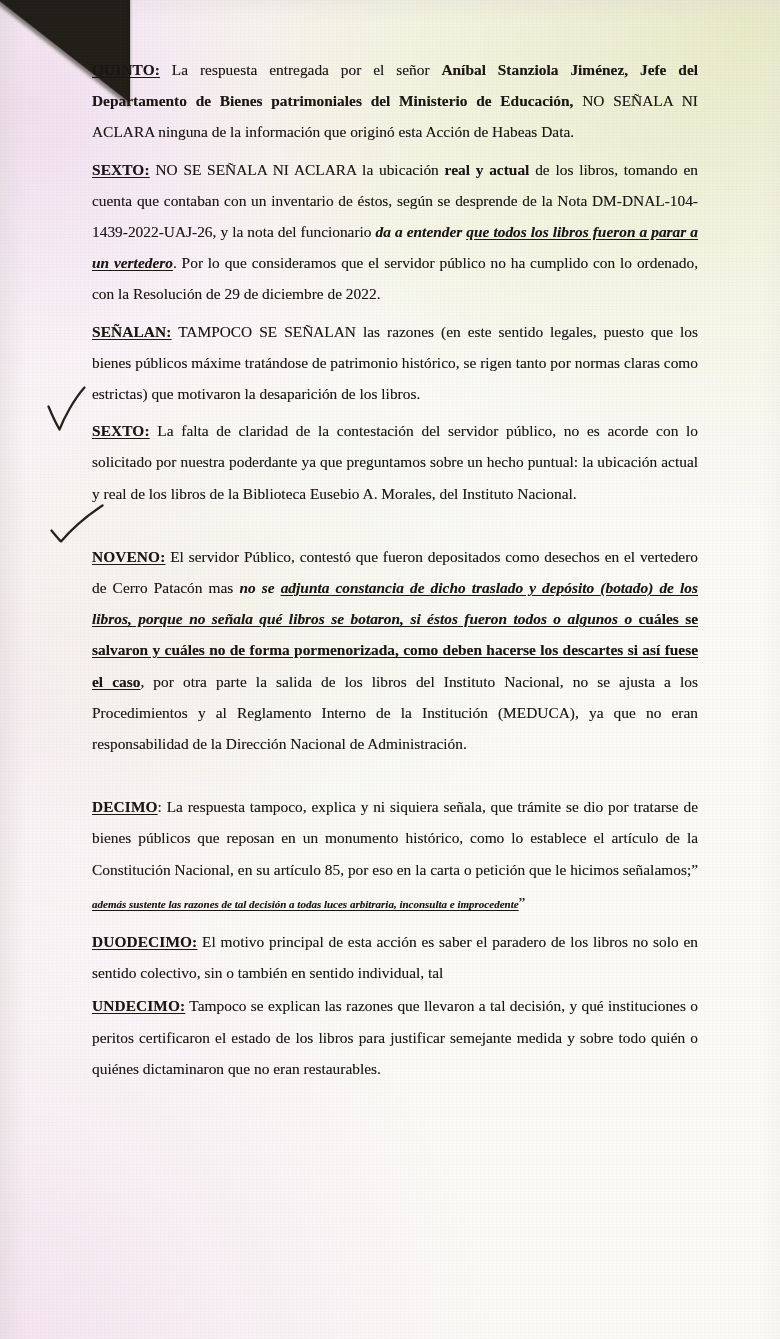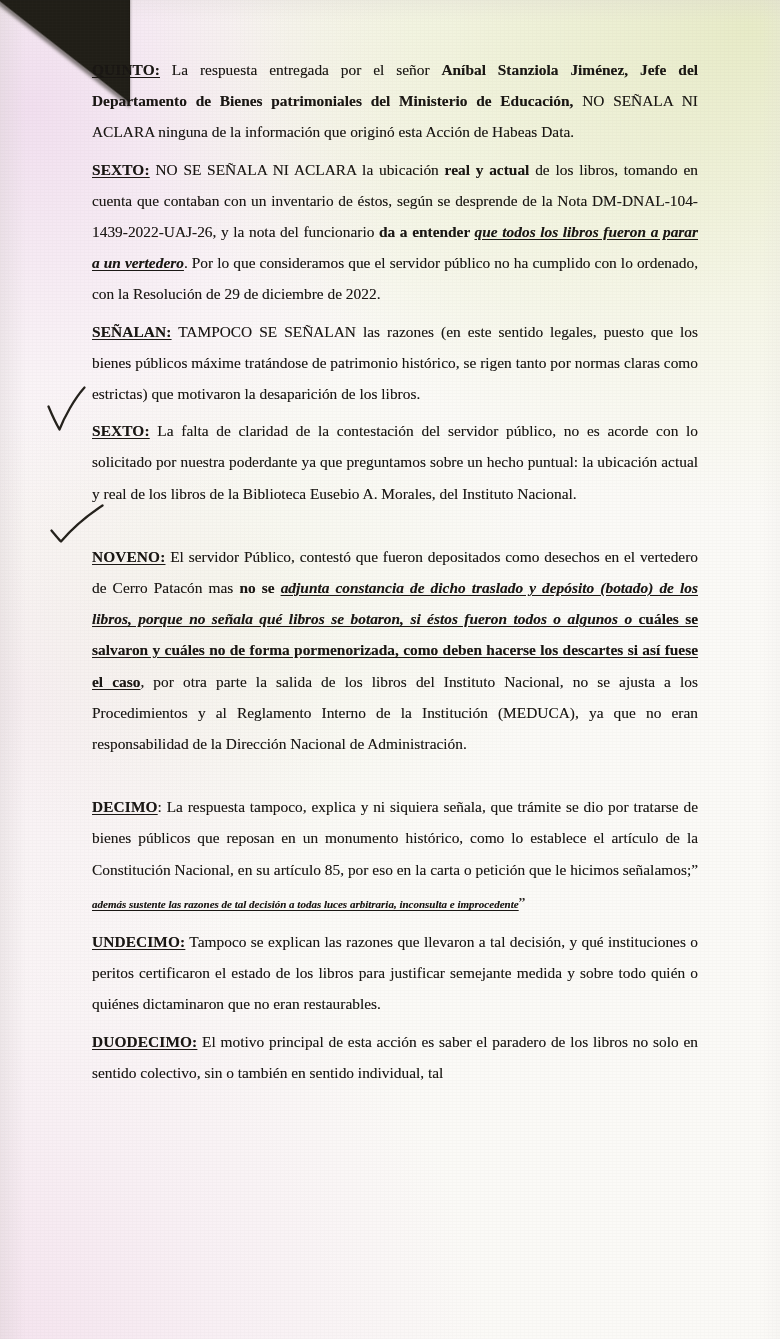--- a/index.html
+++ b/index.html
@@ -93,21 +93,21 @@
 
   
   .ord {
     font-weight: bold;
     text-decoration: underline;
     text-underline-offset: 2px;
     letter-spacing: 0.1px;
   }
 
   .b   { font-weight: bold; }
-  .bi  { font-weight: bold; }
+  .bi  { font-weight: bold; font-style: italic; }
   .biu { font-weight: bold; font-style: italic; text-decoration: underline; text-underline-offset: 2px; }
   .bu  { font-weight: bold; text-decoration: underline; text-underline-offset: 2px; }
 
   
   .quote-small {
     font-size: 11px;
     font-weight: bold;
     font-style: italic;
     text-decoration: underline;
     text-underline-offset: 2px;
@@ -155,22 +155,22 @@
   <div class="tint-vignette"></div>
   <div class="bed-corner"></div>
 
   <div class="text-column">
     <p class="para gap-small"><span class="ord">QUINTO:</span><span> La respuesta entregada por el señor </span><span class="b">Aníbal Stanziola Jiménez, Jefe del Departamento de Bienes patrimoniales del Ministerio de Educación,</span><span> NO SEÑALA NI ACLARA ninguna de la información que originó esta Acción de Habeas Data.</span></p>
     <p class="para gap-small"><span class="ord">SEXTO:</span><span> NO SE SEÑALA NI ACLARA la ubicación </span><span class="b">real y actual</span><span> de los libros, tomando en cuenta que contaban con un inventario de éstos, según se desprende de la Nota DM-DNAL-104-1439-2022-UAJ-26, y la nota del funcionario </span><span class="bi">da a entender </span><span class="biu">que todos los libros fueron a parar a un vertedero</span><span>. Por lo que consideramos que el servidor público no ha cumplido con lo ordenado, con la Resolución de 29 de diciembre de 2022.</span></p>
     <p class="para gap-small"><span class="ord">SEÑALAN:</span><span> TAMPOCO SE SEÑALAN las razones (en este sentido legales, puesto que los bienes públicos máxime tratándose de patrimonio histórico, se rigen tanto por normas claras como estrictas) que motivaron la desaparición de los libros.</span></p>
     <p class="para gap-big"><span class="ord">SEXTO:</span><span> La falta de claridad de la contestación del servidor público, no es acorde con lo solicitado por nuestra poderdante ya que preguntamos sobre un hecho puntual:  la ubicación actual y real de los libros de la Biblioteca Eusebio A. Morales, del Instituto Nacional.</span></p>
     <p class="para gap-big"><span class="ord">NOVENO:</span><span> El servidor Público, contestó que fueron depositados  como desechos en el  vertedero de Cerro Patacón mas </span><span class="bi">no se </span><span class="biu">adjunta constancia de dicho traslado y depósito (botado) de los libros, porque no señala qué libros se botaron, si éstos fueron todos o algunos o</span><span class="bu"> cuáles se salvaron y cuáles no de forma pormenorizada, como deben hacerse los descartes si así fuese el caso</span><span>, por otra parte la salida de los libros del Instituto Nacional, no se ajusta a los Procedimientos y al Reglamento Interno de la Institución (MEDUCA), ya que no eran responsabilidad de la Dirección Nacional de Administración.</span></p>
     <p class="para gap-small"><span class="ord">DECIMO</span><span>: La respuesta tampoco, explica y ni siquiera señala, que trámite se dio por tratarse de bienes públicos que reposan en un monumento histórico, como lo establece el artículo de la Constitución Nacional, en su artículo 85, por eso en la carta o petición que le hicimos señalamos;”</span><span class="quote-small"> además sustente las razones de tal decisión a todas luces arbitraria, inconsulta e improcedente</span><span>”</span></p>
+    <p class="para"><span class="ord">DUODECIMO:</span><span> El motivo principal de esta acción es saber el paradero de los libros no solo en sentido colectivo, sin o también en sentido individual, tal</span></p>
     <p class="para gap-small"><span class="ord">UNDECIMO:</span><span> Tampoco se explican las razones que llevaron a tal decisión, y qué instituciones o peritos certificaron el estado de los libros para justificar semejante medida y sobre todo quién o quiénes dictaminaron que no eran restaurables.</span></p>
-    <p class="para"><span class="ord">DUODECIMO:</span><span> El motivo principal de esta acción es saber el paradero de los libros no solo en sentido colectivo, sin o también en sentido individual, tal</span></p>
   </div>
 
   <div class="check" id="check-septimo">
     <svg width="44" height="50" viewBox="0 0 44 50" aria-hidden="true">
       <path d="M2.5 20.5 C5 26.5, 9.5 36.5, 13.5 43.5 C18 32, 28 13, 38.5 1.5" stroke-width="2.3"></path>
     </svg>
   </div>
 
   <div class="check" id="check-octavo">
     <svg width="56" height="44" viewBox="0 0 56 44" aria-hidden="true">

